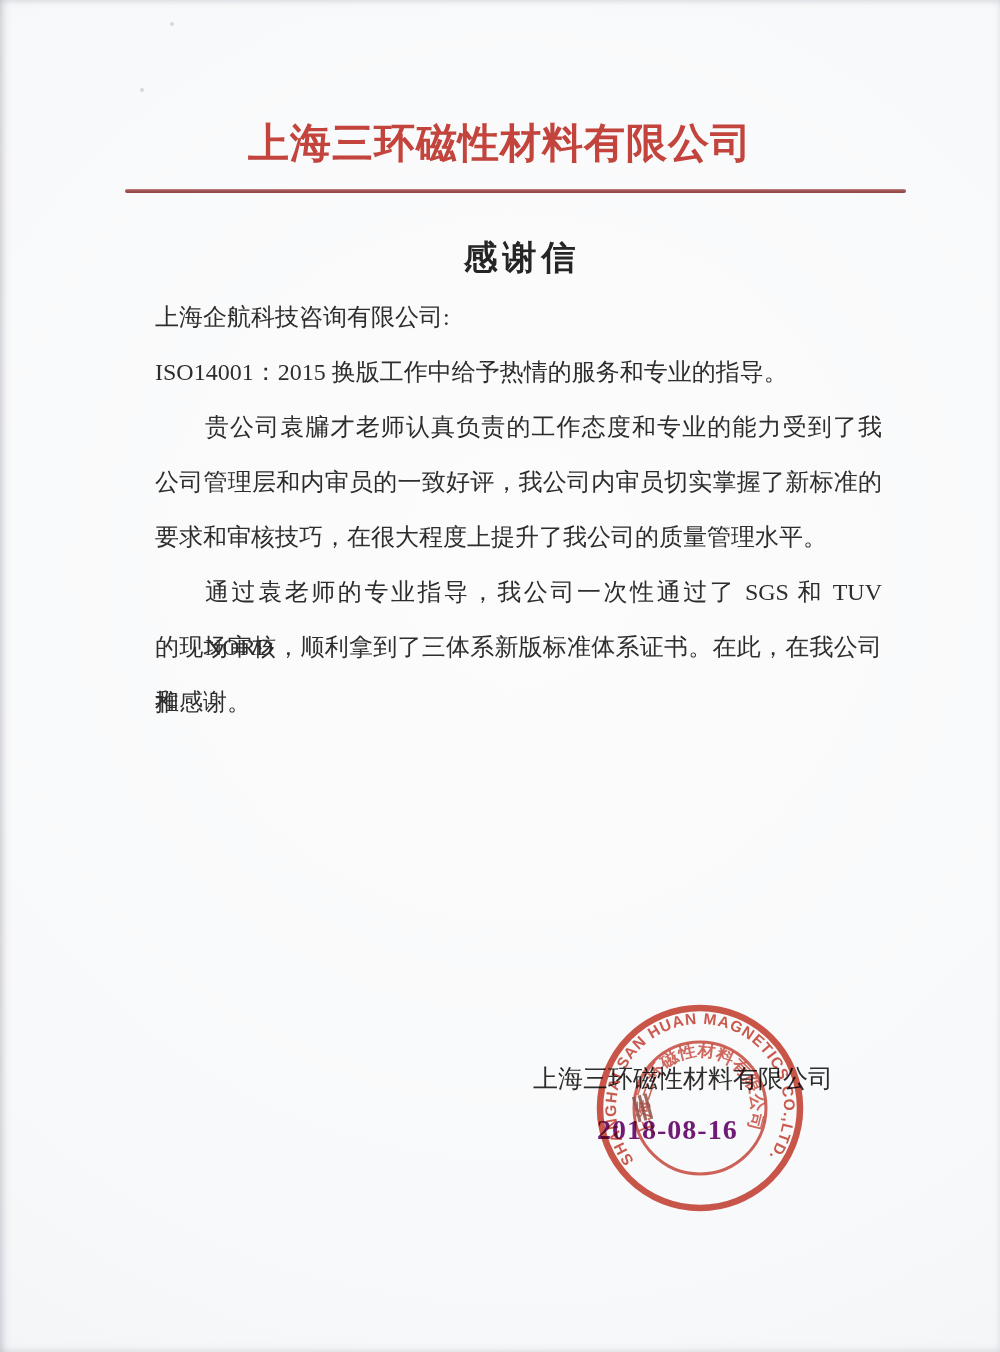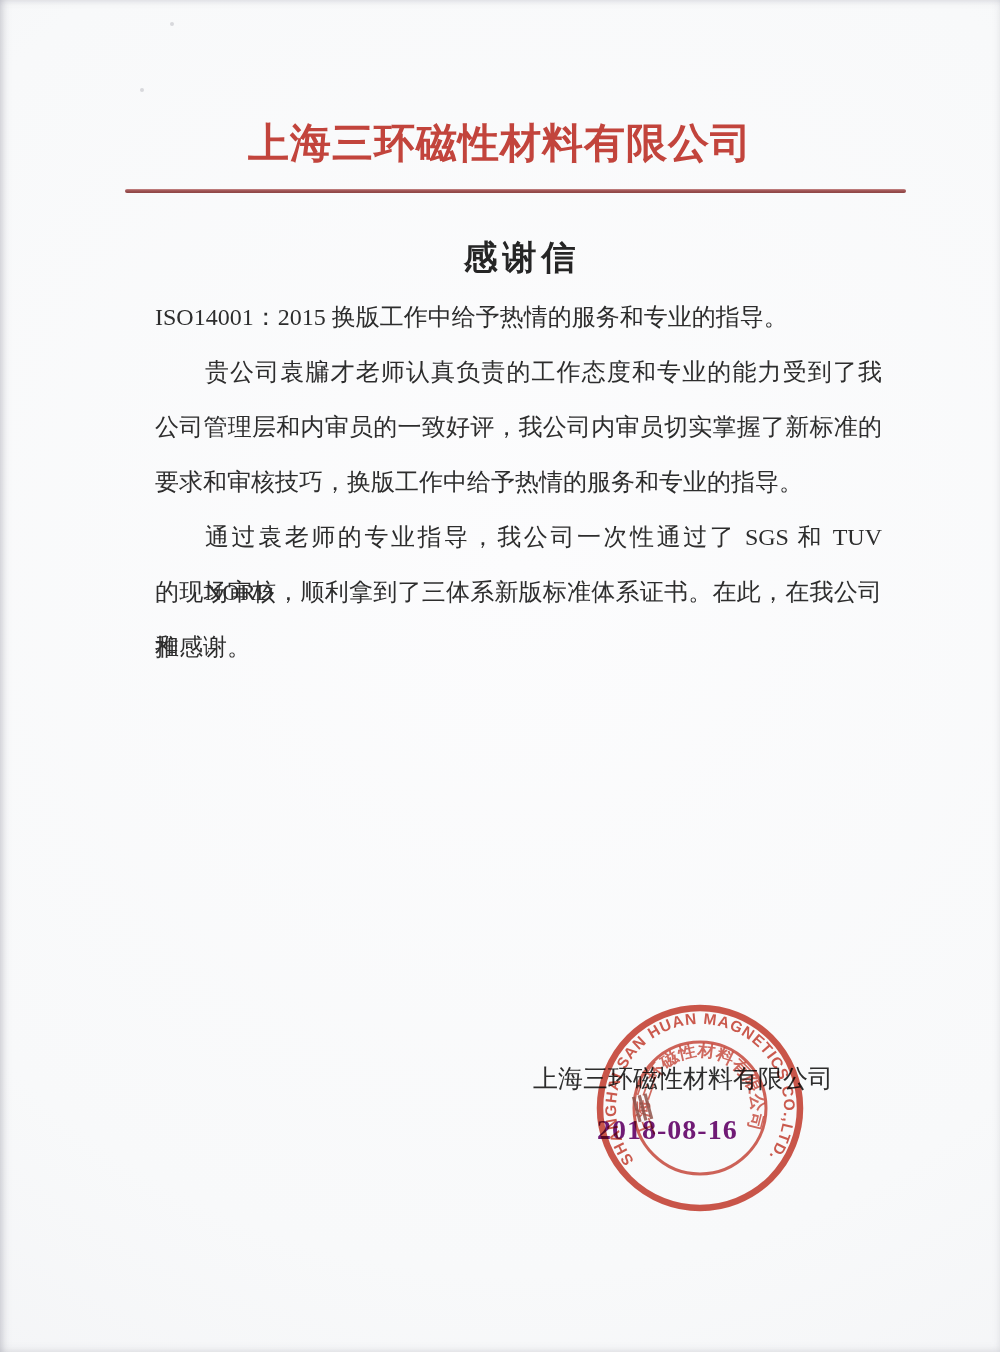--- a/index.html
+++ b/index.html
@@ -54,25 +54,26 @@
 
 <div class="paper"></div>
 <div class="speck" style="left:170px;top:22px;"></div>
 <div class="speck" style="left:140px;top:88px;"></div>
 
 <div class="letterhead">上海三环磁性材料有限公司</div>
 <div class="divider"></div>
 <div class="letter-title">感谢信</div>
 
 <div class="letter-body" id="letter-body">
+  <div class="line">上海企航科技咨询有限公司:</div>
 
     <div class="line">ISO14001：2015 换版工作中给予热情的服务和专业的指导。</div>
     <div class="line j ind">贵公司袁牖才老师认真负责的工作态度和专业的能力受到了我</div>
     <div class="line j">公司管理层和内审员的一致好评，我公司内审员切实掌握了新标准的</div>
-    <div class="line">要求和审核技巧，换版工作中给予热情的服务和专业的指导。</div>
+    <div class="line">要求和审核技巧，在很大程度上提升了我公司的质量管理水平。</div>
     <div class="line j ind">通过袁老师的专业指导，我公司一次性通过了 SGS 和 TUV NORD</div>
     <div class="line j">的现场审核，顺利拿到了三体系新版标准体系证书。在此，在我公司推</div>
     <div class="line">和感谢。</div>
   </div>
 
 <div class="sig-company">上海三环磁性材料有限公司</div>
 <div class="sig-date">2018-08-16</div>
 
 <svg class="stamp" viewBox="0 0 210 210" aria-hidden="true">
   <defs>

